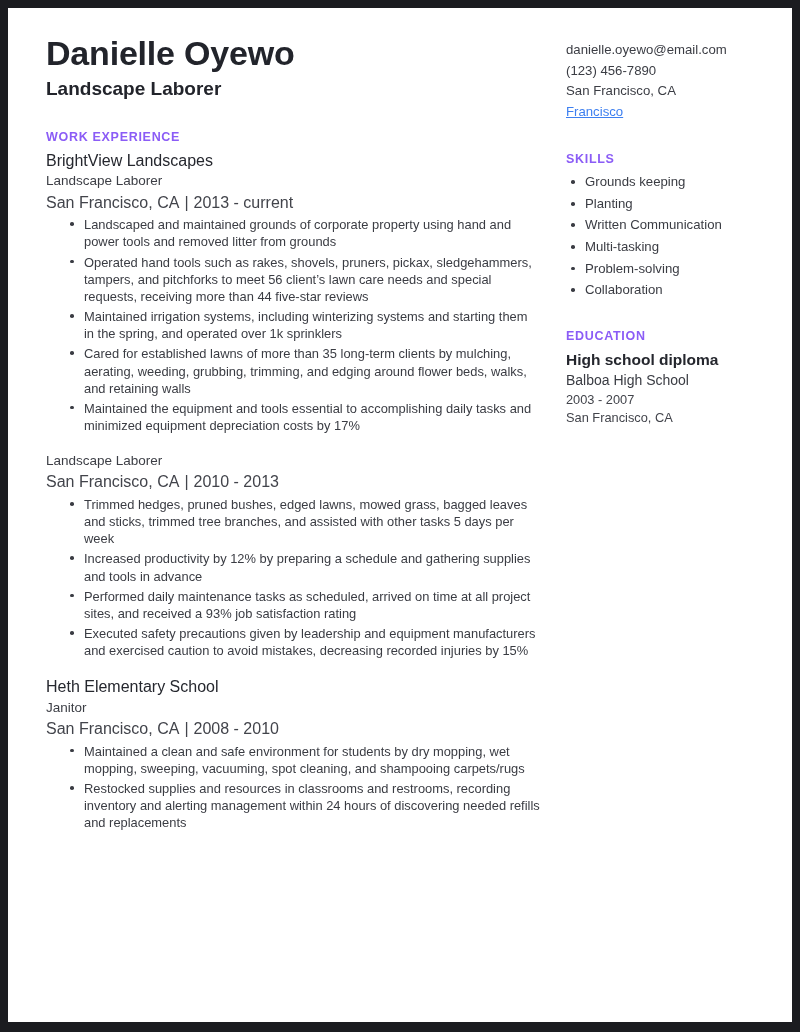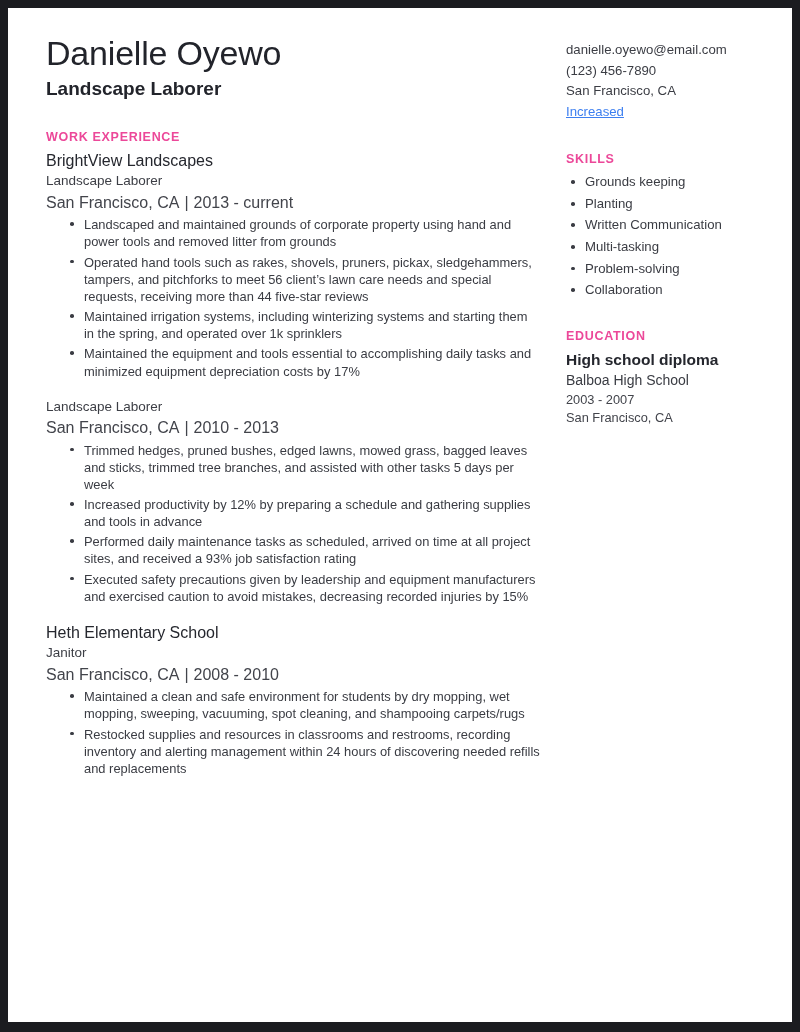--- a/index.html
+++ b/index.html
@@ -36,21 +36,21 @@
     display: flex;
     align-items: flex-start;
     gap: 0;
   }
   .col-left  { width: 500px; flex: 0 0 500px; }
   .col-right { width: 236px; flex: 0 0 236px; padding-left: 26px; }
 
   
   .name {
     font-size: 34px;
-    font-weight: normal;
+    font-weight: bold;
     color: #22242b;
     letter-spacing: -0.2px;
     line-height: 1.12;
     margin: 0 0 6px 6px;
   }
   .headline {
     font-size: 19px;
     font-weight: bold;
     color: #22242b;
     line-height: 1.15;
@@ -70,21 +70,21 @@
     line-height: 1.56;
     text-decoration: underline;
     display: inline-block;
     cursor: pointer;
   }
 
   
   .section-title {
     font-size: 12.5px;
     font-weight: bold;
-    color: #ec4899;
+    color: #8b5cf6;
     letter-spacing: 0.7px;
     text-transform: uppercase;
     margin: 0 0 7px 0;
   }
   .left-sections { margin-top: 30px; padding-left: 6px; }
 
   
   .entry { margin-bottom: 18px; }
   .entry:last-child { margin-bottom: 0; }
   .entry-org {
@@ -198,20 +198,21 @@
           <div class="entry">
             <div class="entry-org">BrightView Landscapes</div>
             <div class="entry-role">Landscape Laborer</div>
             <div class="entry-meta">
               <span>San Francisco, CA</span><span class="sep">|</span><span>2013 - current</span>
             </div>
             <ul class="bullets">
               <li>Landscaped and maintained grounds of corporate property using hand and power tools and removed litter from grounds</li>
               <li>Operated hand tools such as rakes, shovels, pruners, pickax, sledgehammers, tampers, and pitchforks to meet 56 client’s lawn care needs and special requests, receiving more than 44 five-star reviews</li>
               <li>Maintained irrigation systems, including winterizing systems and starting them in the spring, and operated over 1k sprinklers</li>
+              <li>Cared for established lawns of more than 35 long-term clients by mulching, aerating, weeding, grubbing, trimming, and edging around flower beds, walks, and retaining walls</li>
               <li>Maintained the equipment and tools essential to accomplishing daily tasks and minimized equipment depreciation costs by 17%</li>
             </ul>
           </div>
 
           <div class="entry">
             <div class="entry-role">Landscape Laborer</div>
             <div class="entry-meta">
               <span>San Francisco, CA</span><span class="sep">|</span><span>2010 - 2013</span>
             </div>
             <ul class="bullets">
@@ -236,21 +237,21 @@
 
         </div>
       </div>
 
       <div class="col-right">
 
         <div class="contact">
           <div class="contact-line">danielle.oyewo@email.com</div>
           <div class="contact-line">(123) 456-7890</div>
           <div class="contact-line">San Francisco, CA</div>
-          <a class="contact-link">Increased</a>
+          <a class="contact-link">Francisco</a>
         </div>
 
         <div class="right-section">
           <div class="section-title">SKILLS</div>
           <ul class="skills">
             <li>Grounds keeping</li>
             <li>Planting</li>
             <li>Written Communication</li>
             <li>Multi-tasking</li>
             <li>Problem-solving</li>

